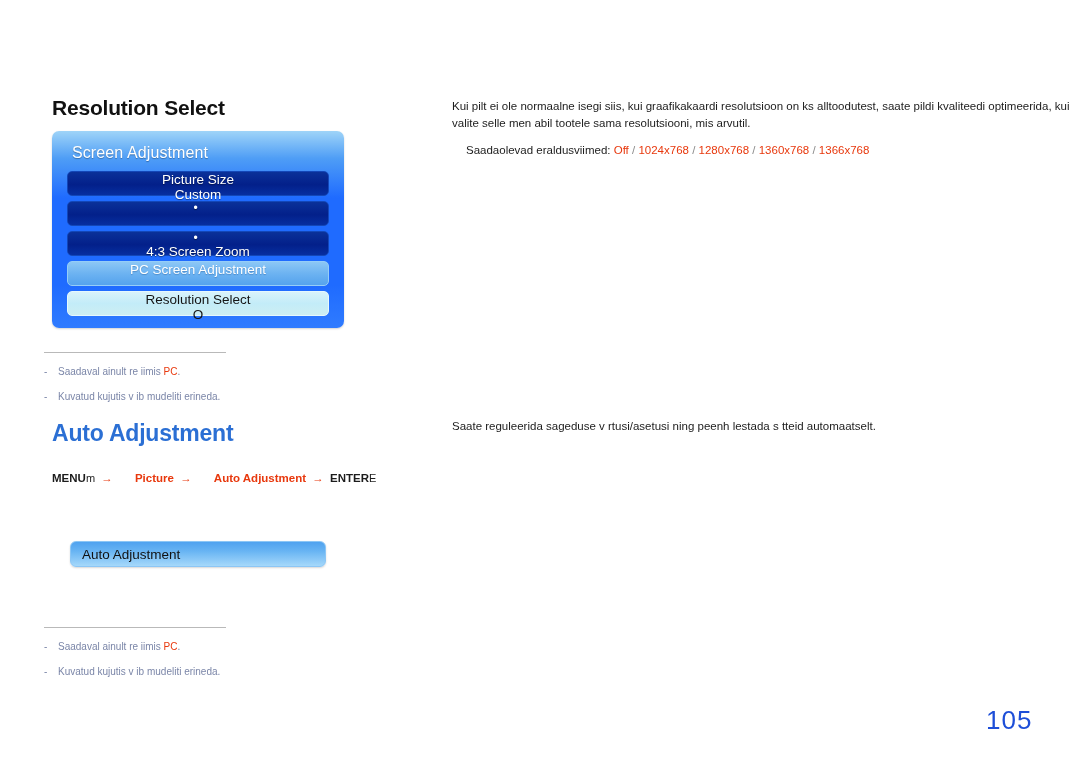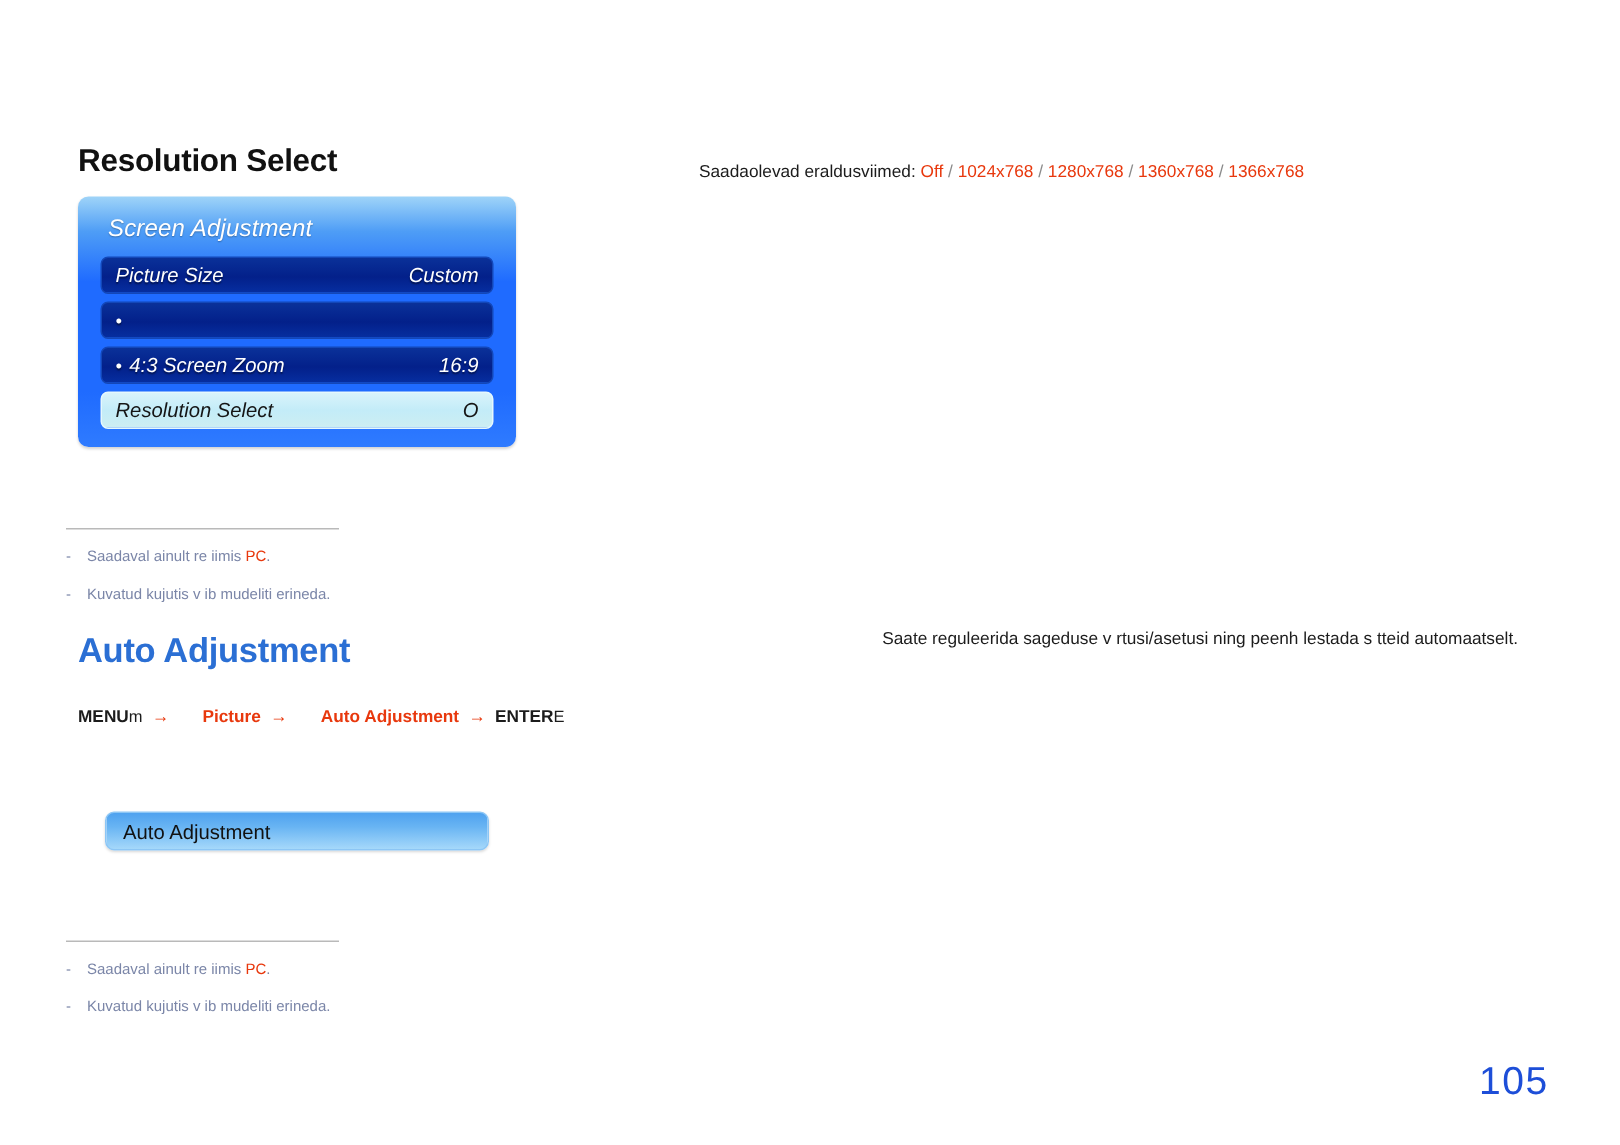--- a/index.html
+++ b/index.html
@@ -36,41 +36,41 @@
     border-radius: 7px;
     background:
       linear-gradient(to bottom,
         #9fd4f8 0%,
         #4e9df6 14%,
         #1f6bff 34%,
         #1f6bff 78%,
         #2f7bff 100%);
     padding: 9px 10px 12px 10px;
     box-shadow: 0 1px 2px rgba(0,0,0,0.18);
-    font-style: italic;
   }
   #osd-screen-adjustment { top: 131px; }
 
   .osd-title {
     color: #ffffff;
     font-size: 16px;
     padding: 4px 0 9px 10px;
     text-shadow: 0 1px 1px rgba(0,0,0,0.30);
     letter-spacing: 0.1px;
   }
 
   .osd-row {
     position: relative;
     height: 25px;
     margin: 0 5px 5px 5px;
     border-radius: 5px;
     display: flex;
     align-items: center;
     padding: 0 9px;
     font-size: 13.5px;
+    flex-direction: column;
   }
   .osd-row:last-child { margin-bottom: 0; }
 
   .osd-row.dark {
     background: linear-gradient(to bottom, #0a3199 0%, #03208a 55%, #062ea0 100%);
     color: #ffffff;
     border: 1px solid #1347b8;
     text-shadow: 0 1px 1px rgba(0,0,0,0.45);
   }
   .osd-row.lightblue {
@@ -109,21 +109,21 @@
   #osd-auto-adjustment { top: 541px; }
 
   
   .body-text {
     position: absolute;
     font-size: 11.5px;
     color: #1c1c1c;
     line-height: 1.52;
   }
   #desc-resolution-select { left: 452px; top: 98px; width: 618px; }
-  #desc-auto-adjustment   { left: 452px; top: 418px; width: 560px; text-align: right; }
+  #desc-auto-adjustment   { left: 452px; top: 418px; width: 560px; }
 
   .res-list { margin-top: 9px; margin-left: 14px; }
   .accent { color: #e8380d; }
   .sep    { color: #8a8a8a; }
 
   
   .breadcrumb {
     position: absolute;
     left: 52px;
     top: 472px;
@@ -194,28 +194,33 @@
       <span class="osd-bullet">•</span>
       <span class="osd-value"></span>
     </div>
 
     <div class="osd-row dark">
       <span class="osd-bullet">•</span>
       <span class="osd-label">4:3 Screen Zoom</span>
       <span class="osd-value">16:9</span>
     </div>
 
+    <div class="osd-row lightblue">
+      <span class="osd-label">PC Screen Adjustment</span>
+      <span class="osd-value"></span>
+    </div>
 
     <div class="osd-row pale">
       <span class="osd-label">Resolution Select</span>
       <span class="osd-value">O</span>
     </div>
   </div>
 
   <div class="body-text" id="desc-resolution-select">
+    <div>Kui pilt ei ole normaalne isegi siis, kui graafikakaardi resolutsioon on  ks alltoodutest, saate pildi kvaliteedi optimeerida, kui valite selle men   abil tootele sama resolutsiooni, mis arvutil.</div>
     <div class="res-list">
       <span>Saadaolevad eraldusviimed:</span>
       <span class="accent">Off</span>
       <span class="sep">/</span>
       <span class="accent">1024x768</span>
       <span class="sep">/</span>
       <span class="accent">1280x768</span>
       <span class="sep">/</span>
       <span class="accent">1360x768</span>
       <span class="sep">/</span>

